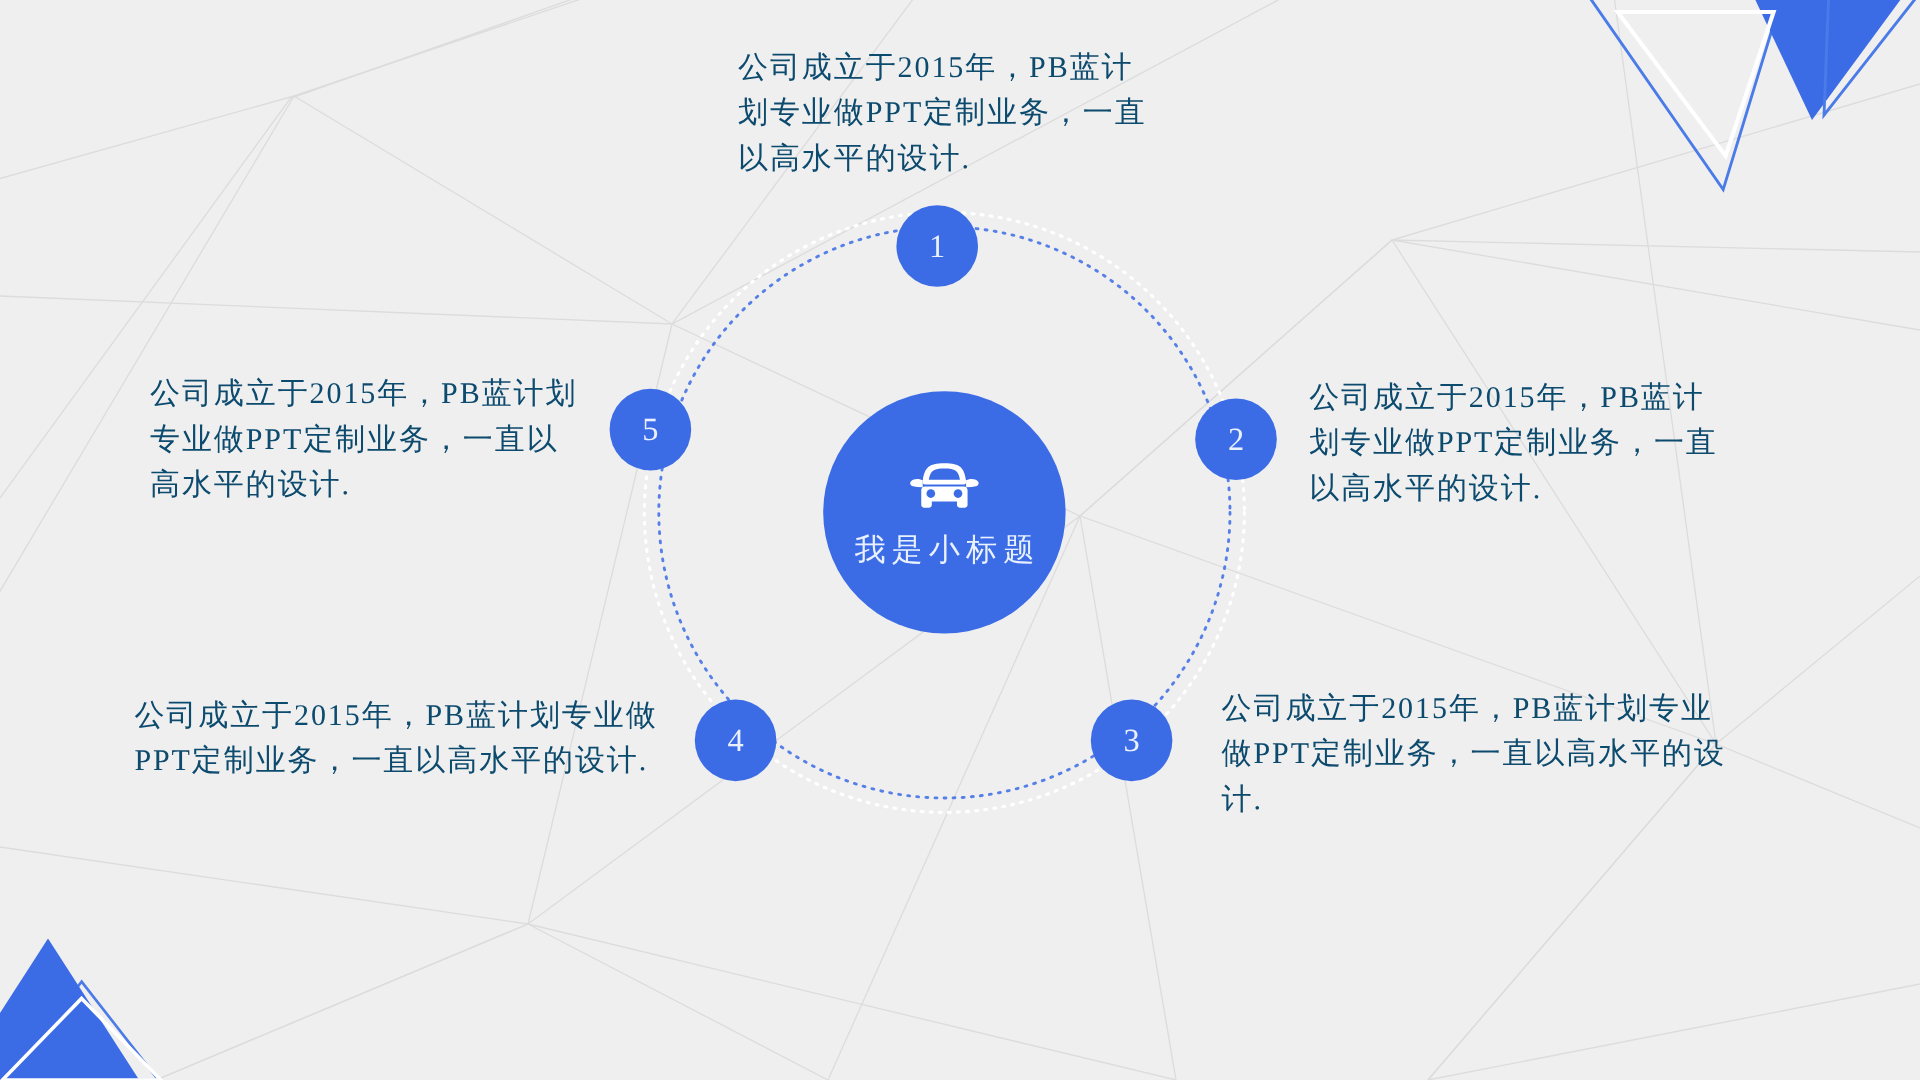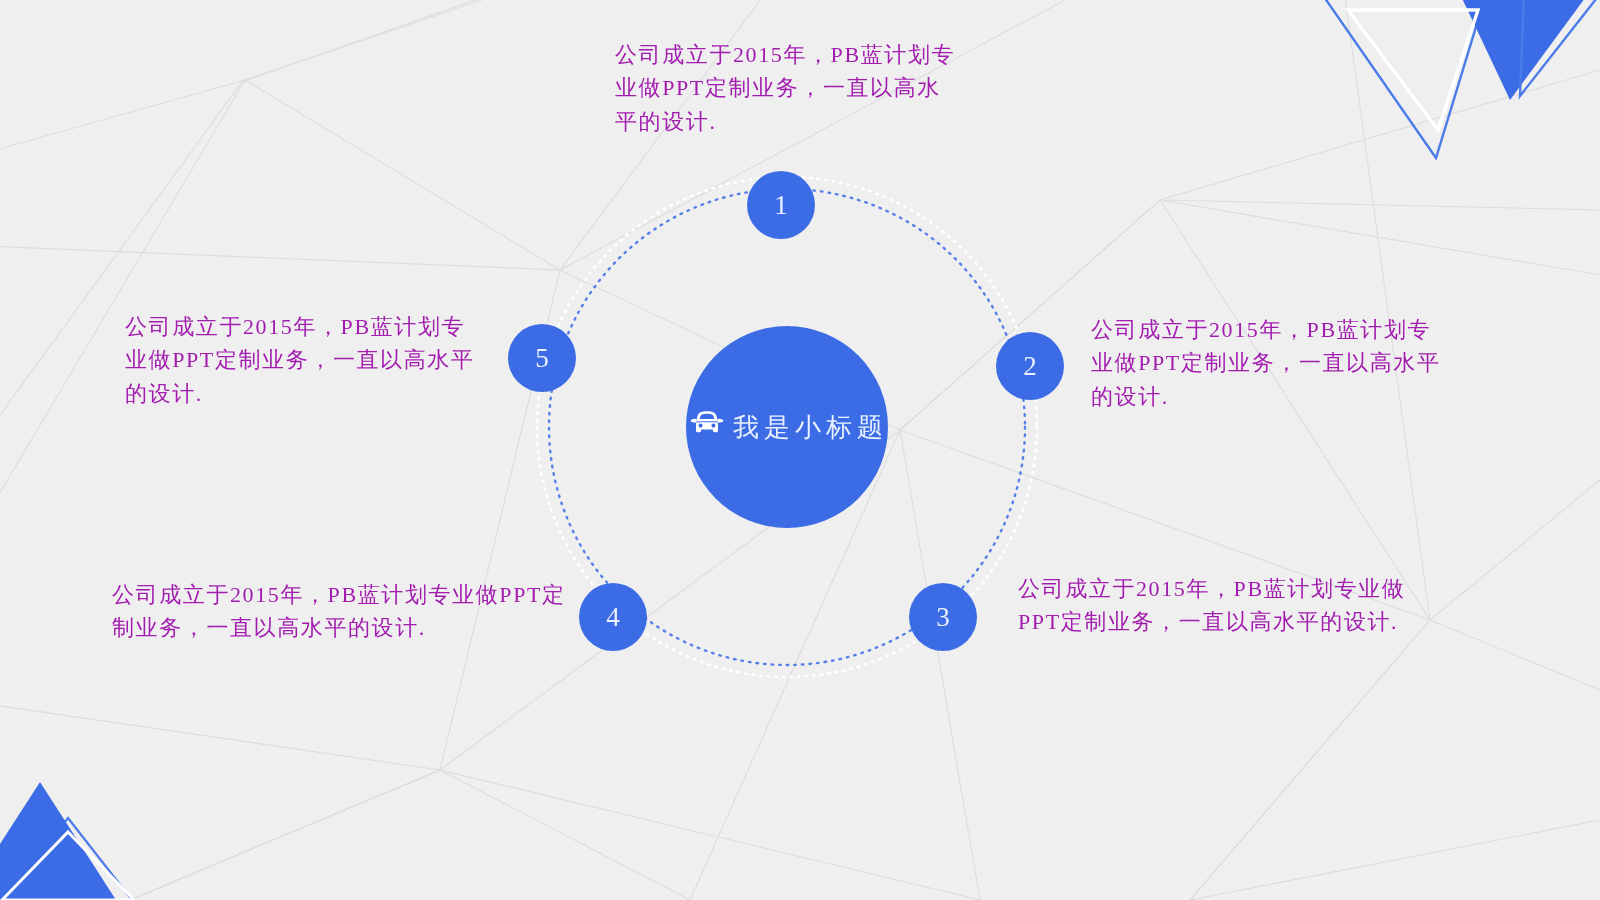--- a/index.html
+++ b/index.html
@@ -48,21 +48,21 @@
     letter-spacing: 0;
   }
   .center-circle {
     position: absolute;
     z-index: 5;
     width: 202px;
     height: 202px;
     border-radius: 50%;
     background: #3b6ce6;
     display: flex;
-    flex-direction: row;
+    flex-direction: column;
     align-items: center;
     justify-content: center;
     left: 686px;
     top: 326px;
   }
   .center-icon {
     width: 74px;
     height: 52px;
     margin-bottom: 10px;
     display: block;
@@ -72,22 +72,22 @@
     font-size: 26px;
     letter-spacing: 5px;
     font-family: "Liberation Serif", "DejaVu Serif", serif;
     white-space: nowrap;
     text-indent: 5px;
   }
 
   .caption {
     position: absolute;
     z-index: 6;
-    color: #a21caf;
-    font-size: 22px;
+    color: #0c4a6e;
+    font-size: 25px;
     line-height: 1.52;
     letter-spacing: 1.6px;
     font-family: "Liberation Serif", "DejaVu Serif", serif;
   }
   .cap-1 { left: 615px; top: 38px;  width: 345px; }
   .cap-2 { left: 1091px; top: 313px; width: 352px; }
   .cap-3 { left: 1018px; top: 572px; width: 430px; }
   .cap-4 { left: 112px;  top: 578px; width: 455px; text-align: left; }
   .cap-5 { left: 125px;  top: 310px; width: 360px; text-align: left; }
 </style>

